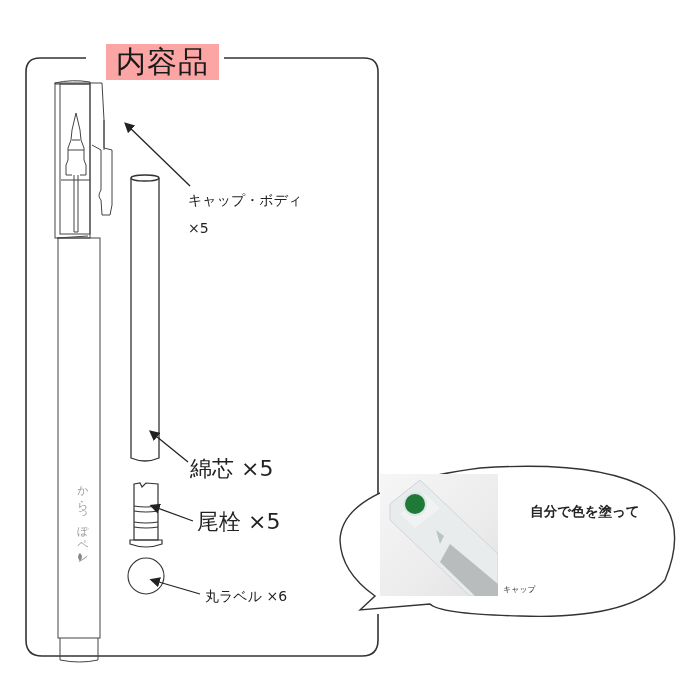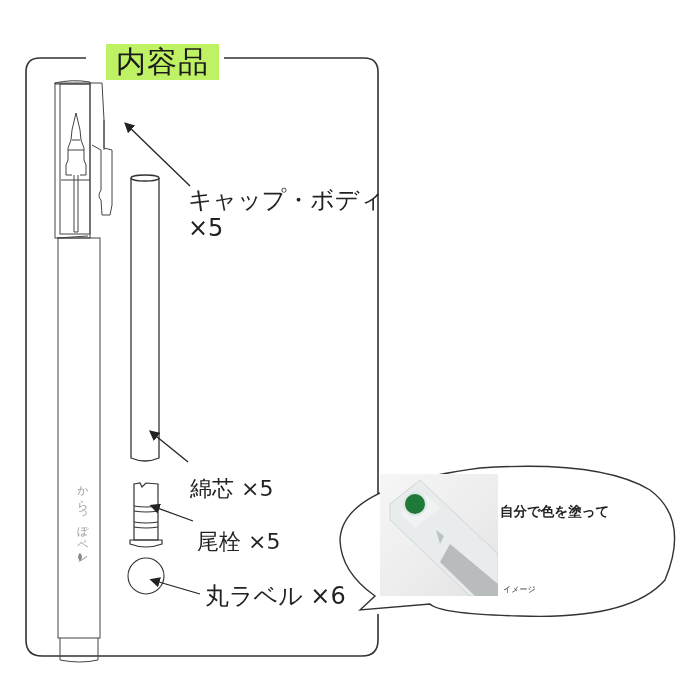--- a/index.html
+++ b/index.html
@@ -1,24 +1,24 @@
 <!DOCTYPE html>
 <html><head>
   <meta charset="utf-8">
   <style>
     html, body { margin: 0; padding: 0; background: #ffffff; }
     body { width: 700px; height: 700px; position: relative; overflow: hidden;
            font-family: "DejaVu Sans", "Liberation Sans", sans-serif; color: #222; }
     .abs { position: absolute; }
     svg.canvas { position: absolute; left: 0; top: 0; }
     .title { position: absolute; left: 106px; top: 44px; font-size: 30px; letter-spacing: 1px;
-             background: #bef264; padding: 0 10px; line-height: 36px; color: #1a1a1a; }
-    .label { position: absolute; font-size: 24px; line-height: 28px; color: #222; white-space: nowrap; }
-    .label-lg { font-size: 22px; margin-top: 20px; }
-    .bubble-text { position: absolute; left: 500px; top: 500px; width: 170px; 
+             background: #fca5a5; padding: 0 10px; line-height: 36px; color: #1a1a1a; }
+    .label { position: absolute; font-size: 14px; line-height: 28px; color: #222; white-space: nowrap; }
+    .label-lg { font-size: 22px; }
+    .bubble-text { position: absolute; left: 500px; top: 500px; width: 170px; text-align: center;
                    font-size: 13.5px; line-height: 22px; color: #222; font-weight: bold; }
     .bubble-text span { display: block; }
     .caption { position: absolute; left: 503px; top: 584px; font-size: 8px; color: #333; }
     .pen-text { position: absolute; left: 74px; top: 478px; writing-mode: vertical-rl;
                 font-size: 11px; color: #999; letter-spacing: 1px; }
     .photo { position: absolute; left: 380px; top: 474px; width: 118px; height: 122px;
              background: linear-gradient(135deg, #f6f6f6 0%, #ececec 60%, #e2e2e2 100%); overflow: hidden; }
   </style>
 </head>
 <body>
@@ -111,13 +111,13 @@
     <path d="M70,70 L118,110 L118,122 L95,122 L60,88 Z" fill="#b9bcbc"></path>
     <path d="M20,40 L45,20 L60,34 L35,54 Z" fill="#f2f5f5" opacity="0.8"></path>
     <ellipse cx="35" cy="30" rx="11" ry="11" fill="#1f7a3a" stroke="#dfe6e6" stroke-width="2"></ellipse>
     <path d="M56,56 L64,62 L60,70 Z" fill="#9aa" opacity="0.6"></path>
   </svg>
 </div>
 
 <div class="bubble-text">
   <span>自分で色を塗って</span>
 </div>
-<div class="caption">イメージ</div>
+<div class="caption">キャップ</div>
 
 </body></html>

